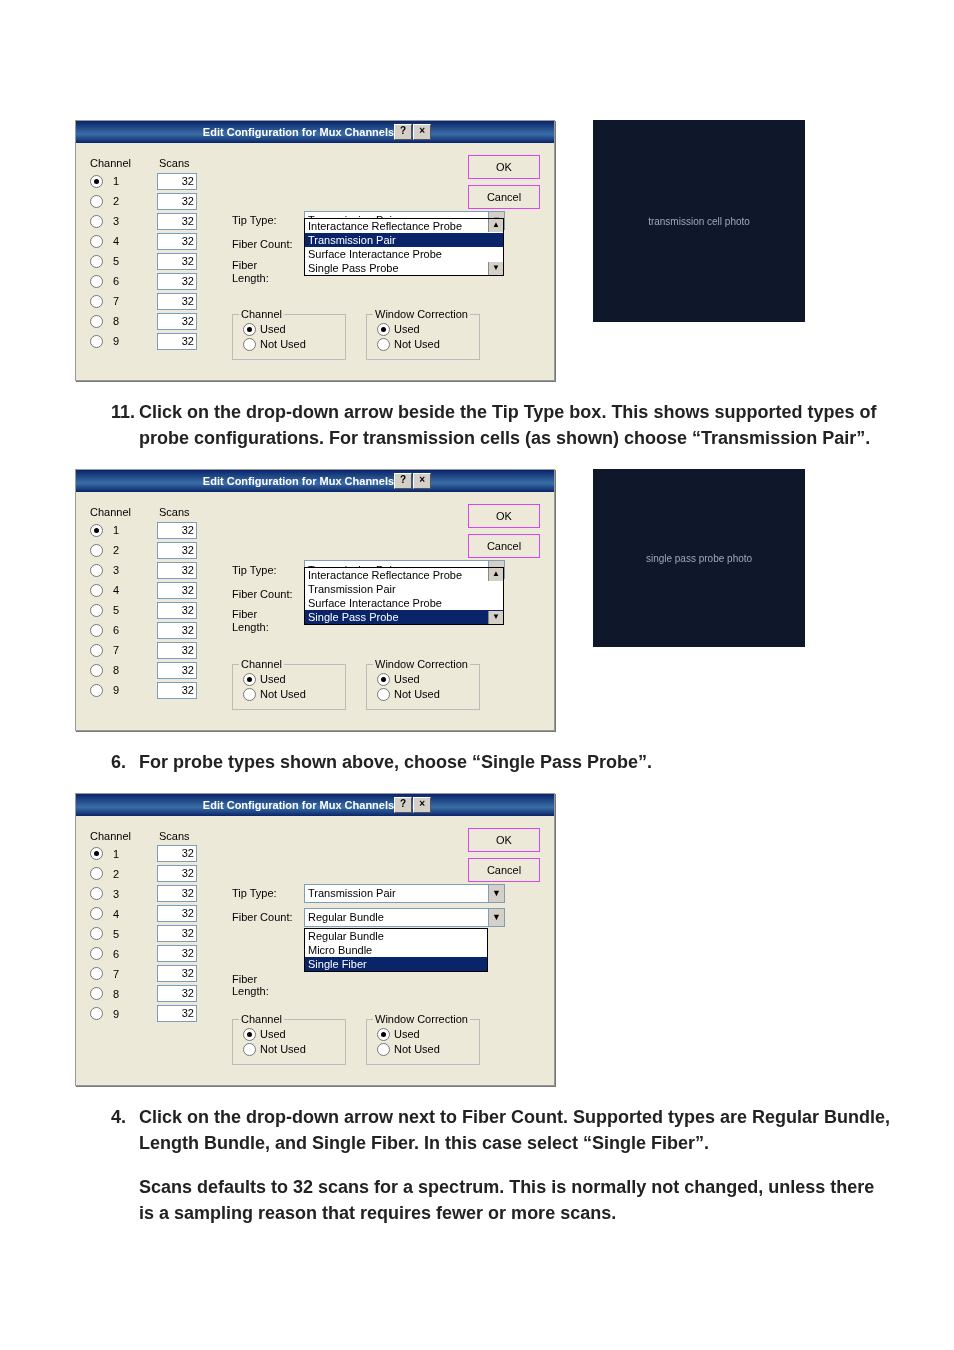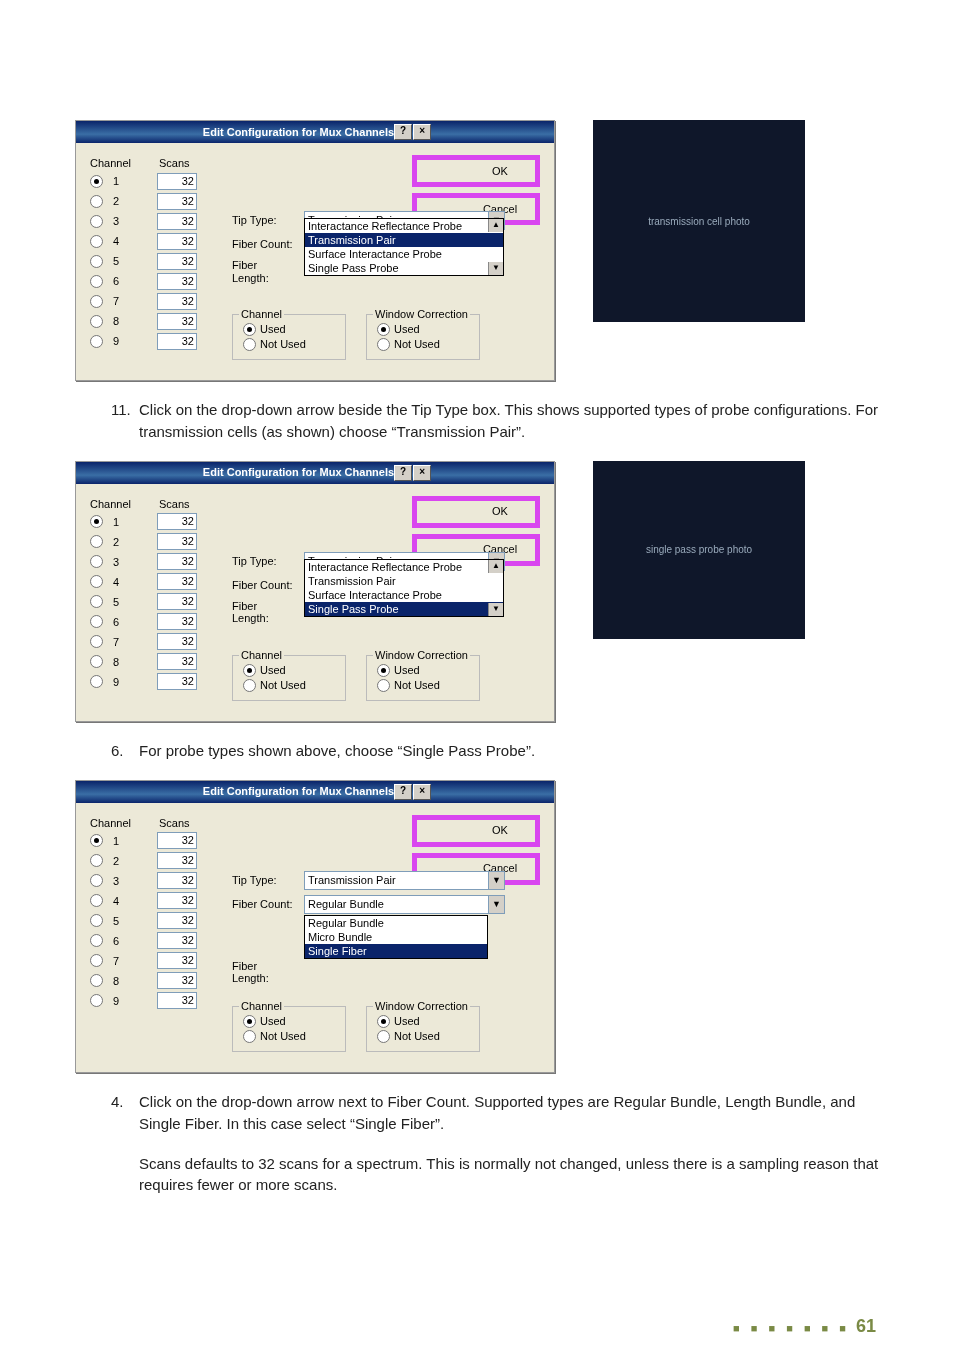--- a/index.html
+++ b/index.html
@@ -75,22 +75,22 @@
   .scan-box{
     width:34px;height:15px;border:1px solid #7f9db9;background:#fff;
     text-align:right;padding:0 2px;font-size:11px;line-height:15px;
   }
   .right-col{
     flex:1;
     position:relative;
   }
   .btn {
     width:70px;height:22px;
-    border:5px solid #d946ef;background:#ece9d8;
-    font-size:11px;display:flex;align-items:center;justify-content:center;padding-left:48px;
+    border:1px solid #d946ef;background:#ece9d8;
+    font-size:11px;display:flex;align-items:center;justify-content:center;
   }
   .btn-col{position:absolute;top:-2px;right:0;display:flex;flex-direction:column;gap:6px;}
   .form-rows{margin-top:54px;margin-left:2px;}
   .form-row{display:flex;align-items:center;margin-bottom:5px;gap:8px;}
   .form-label{width:64px;}
   .combo{
     position:relative;width:180px;height:17px;
     border:1px solid #7f9db9;background:#fff;
     display:flex;align-items:center;padding:0 16px 0 3px;
   }
@@ -122,25 +122,26 @@
   .photo-placeholder {
     width: 212px;
     background:#0f172a;
     display:flex;align-items:center;justify-content:center;
     color:#9ab;font-size:10px;text-align:center;
     flex:0 0 212px;
   }
   .photo-placeholder.h200{height:202px;}
   .photo-placeholder.h176{height:178px;}
   .body-text {
-    font-size: 15px;
+    font-size: 18px;
     line-height: 1.45;
     margin: 12px 0 18px 0;
     padding-left: 64px;
     text-indent: -28px;
+    font-weight: bold;
   }
   .body-text .num{display:inline-block;width:28px;text-indent:0;}
   .body-text.cont{text-indent:0;}
   .page-footer{
     position:relative;
     margin-top:120px;
     height:30px;
     text-align:right;
     padding-right:18px;
     font-size:18px;

